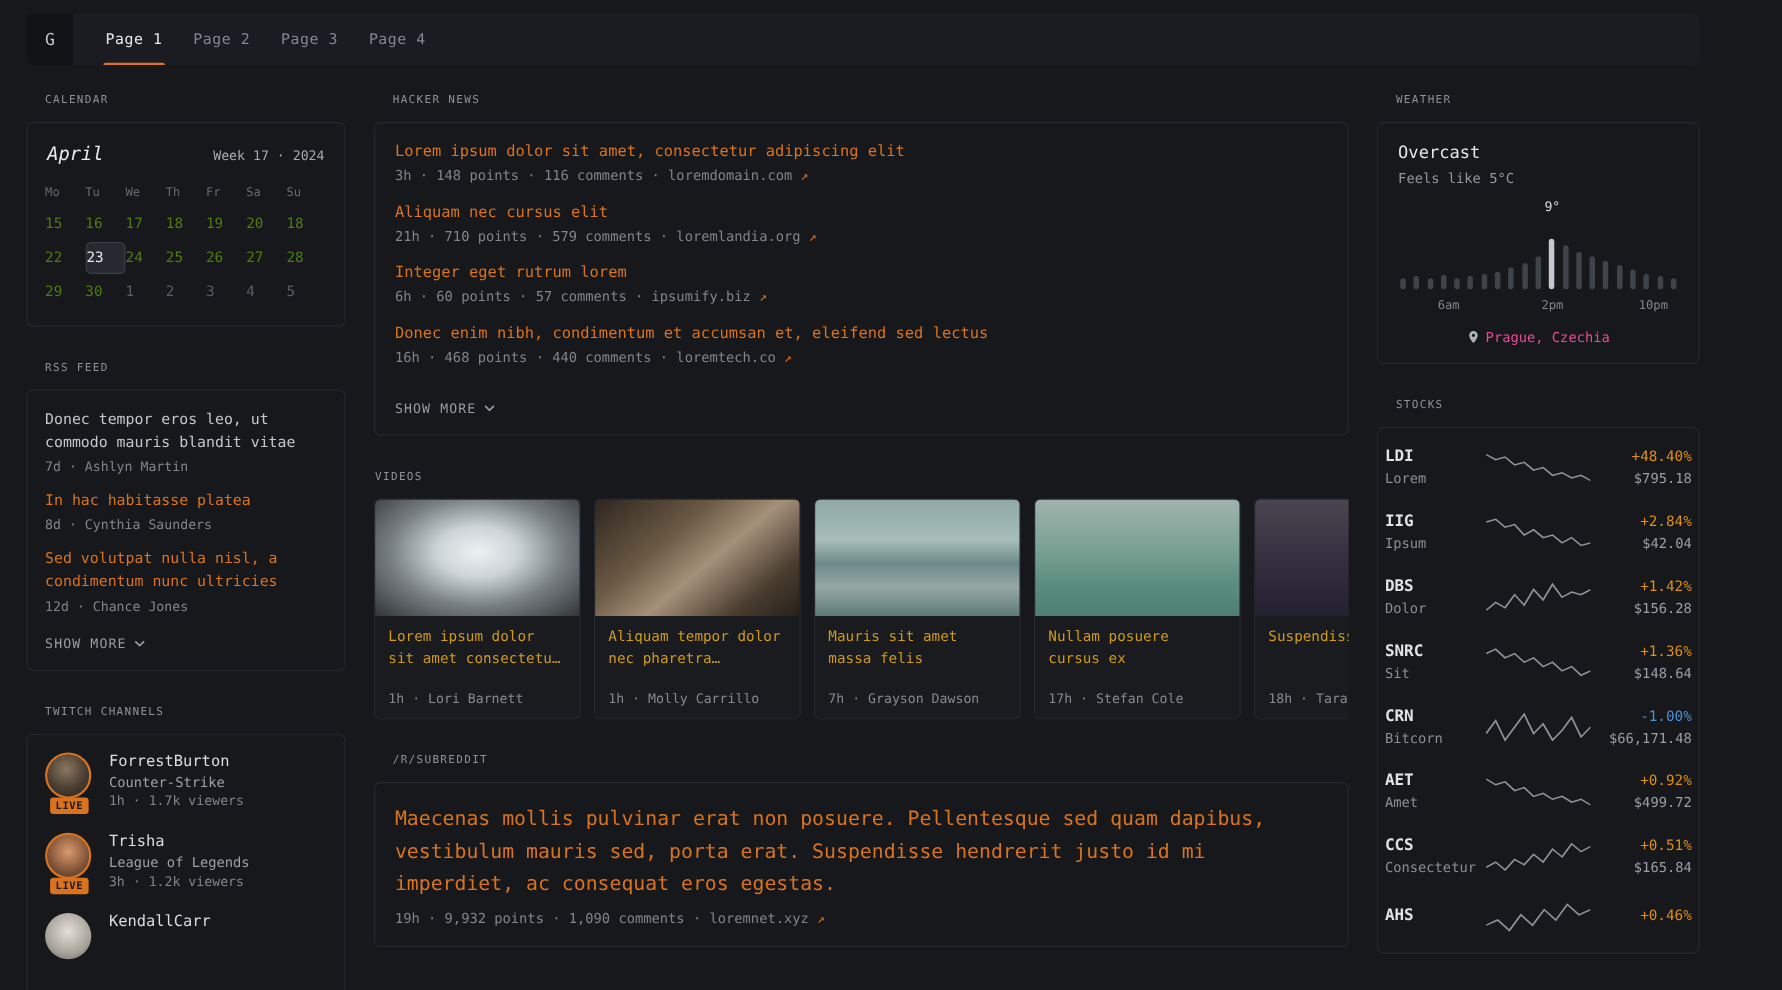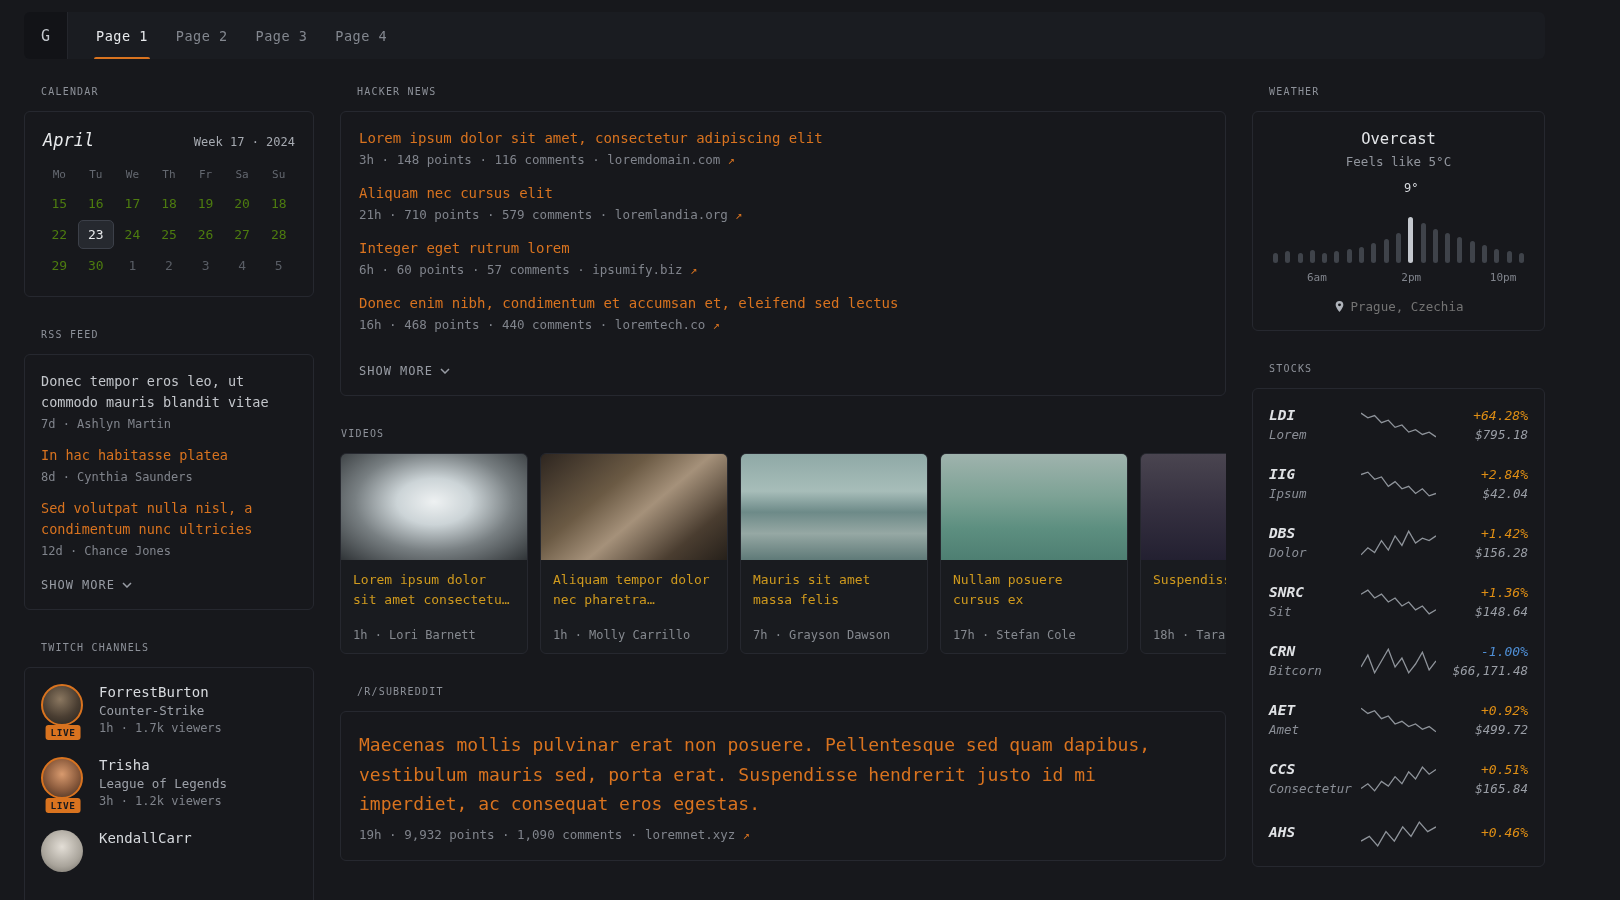--- a/index.html
+++ b/index.html
@@ -22,21 +22,21 @@
   
   .grid { display:grid; grid-template-columns:290px minmax(0,887px) 293px; gap:26px; margin-top:27px; }
   .sec-title { font-size:10px; letter-spacing:1.2px; color:#8d9199; margin:0 0 14px 17px; font-weight:normal; }
   .col > section + section { margin-top:32px; }
   .widget { border:1px solid #26282f; border-radius:6px; padding:16px; background:#17181c; }
 
   
   .cal-head { display:flex; align-items:baseline; justify-content:space-between; padding:2px 2px 10px 2px; }
   .cal-month { font-size:17px; color:#e8eaec;font-style:italic; }
   .cal-week { font-size:12px; color:#a6aab1; }
-  .cal-grid { display:grid; grid-template-columns:repeat(7,1fr); row-gap:2px; text-align:center; }
+  .cal-grid { display:grid; grid-template-columns:repeat(7,1fr); row-gap:2px; text-align:left; }
   .dh { font-size:11px; color:#646870; padding:8px 0 6px; }
   .dc { font-size:13px; color:#4d7c0f; padding:7px 0; cursor:default; }
   .dc.dim { color:#595d65; }
   .dc.sel { background:#26292f; border:1px solid #3c4049; border-radius:5px; padding:6px 0; color:#e8eaec; }
 
   
   .rss-item { margin-bottom:14px; }
   .rss-title { display:block; font-size:13.5px; line-height:1.55; color:#c3c6cb; text-decoration:none; cursor:pointer; }
   .rss-title.hl { color:var(--accent,#d9731f); }
   .meta { font-size:12px; color:#80848c; margin-top:4px; }
@@ -76,36 +76,36 @@
   .t5 { background:linear-gradient(180deg,#4a4550 0%,#353040 50%,#232031 100%); }
   .vtitle { display:block; padding:10px 12px 0; font-size:13px; line-height:1.5; color:var(--accent2,#cf9a1e);
             text-decoration:none; }
   .vmeta { margin-top:auto; padding:0 12px 11px; font-size:12px; color:#85898f; }
 
   
   .sub-title { display:block; font-size:18px; line-height:1.65; color:var(--accent,#d9731f); text-decoration:none; cursor:pointer; }
   .sub-meta { font-size:12.5px; color:#80848c; margin-top:8px; }
 
   
-  .weather { text-align:center; padding:18px 18px 16px; }
+  .weather { text-align:left; padding:18px 18px 16px; }
   .w-cond { font-size:15.5px; color:#e4e6e9; }
   .w-feels { font-size:12.5px; color:#92969e; margin-top:6px; }
   .w-chart { position:relative; height:80px; margin-top:14px; display:flex; align-items:flex-end;
              justify-content:space-between; padding:0 2px; }
   .wbar { width:5px; border-radius:3px; background:#3f434a; }
   .wbar.hl { background:#c4c8ce; }
   .wtemp { position:absolute; top:-2px; transform:translateX(-50%); font-size:12px; color:#d7dade; }
   .w-axis { position:relative; height:16px; margin-top:8px; }
   .wtime { position:absolute; transform:translateX(-50%); font-size:11px; color:#80848c; }
   .w-loc { margin-top:12px; display:flex; align-items:center; justify-content:center; gap:6px;
-           font-size:12.5px; color:#737373; }
+           font-size:12.5px; color:#ec4899; }
   .pin { width:11px; height:13px; fill:#aeb2b9; }
 
   
-  .stocks { padding:6px 16px;font-style:italic; }
+  .stocks { padding:6px 6px; }
   .stock { display:flex; align-items:center; padding:12px 0; cursor:pointer; }
   .s-left { width:92px; flex:0 0 92px; }
   .sym { font-size:14.5px; font-weight:bold; color:#e0e2e5; }
   .sname { font-size:12.5px; color:#8a8e96; margin-top:4px; }
   .spark { flex:1; height:28px; }
   .spark polyline { fill:none; stroke:#8f949b; stroke-width:1.2; }
   .s-right { width:92px; flex:0 0 92px; text-align:right; }
   .chg { font-size:13px; }
   .chg.pos { color:var(--positive,#e08f14); }
   .chg.neg { color:var(--negative,#4f8fd6); }
@@ -359,21 +359,21 @@
 
           <div class="stock">
             <div class="s-left">
                 <div class="sym">LDI</div>
                 <div class="sname">Lorem</div>
               </div>
             <svg class="spark" viewBox="0 0 70 26" preserveAspectRatio="none">
                 <polyline points="0.0,2.0 6.4,6.4 12.7,4.2 19.1,10.8 25.5,8.6 31.8,15.2 38.2,13.0 44.5,19.6 50.9,17.4 57.3,21.8 63.6,19.6 70.0,24.0"></polyline>
               </svg>
             <div class="s-right">
-                <div class="chg pos">+64.28%</div>
+                <div class="chg pos">+48.40%</div>
                 <div class="sprice">$795.18</div>
               </div>
           </div>
 
           <div class="stock">
             <div class="s-left">
                 <div class="sym">IIG</div>
                 <div class="sname">Ipsum</div>
               </div>
             <svg class="spark" viewBox="0 0 70 26" preserveAspectRatio="none">

